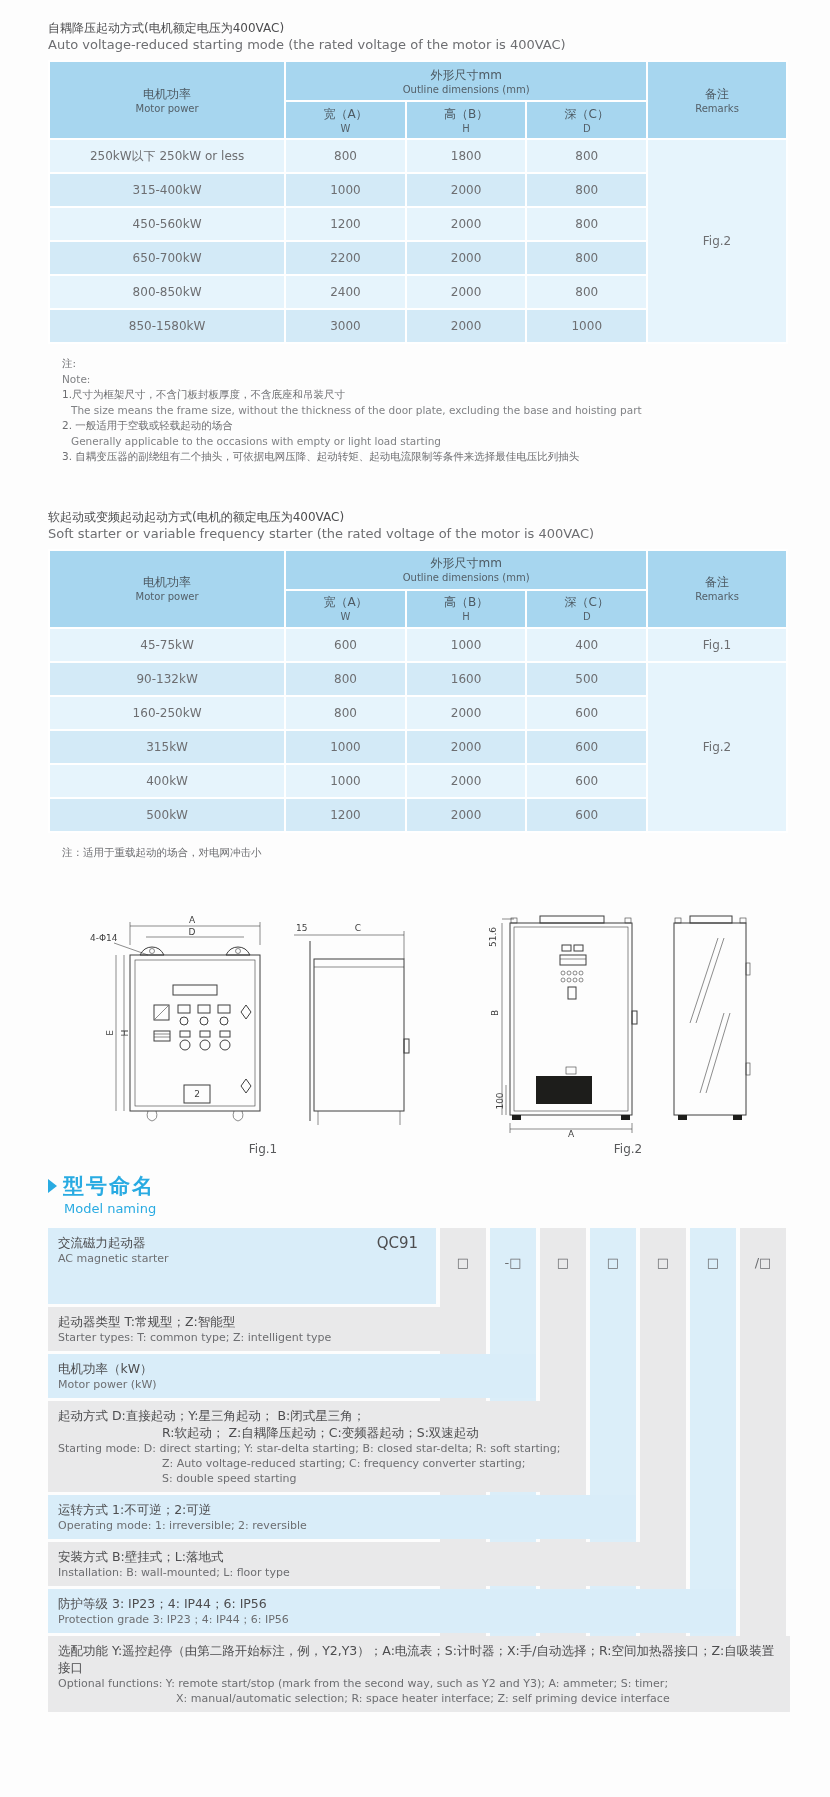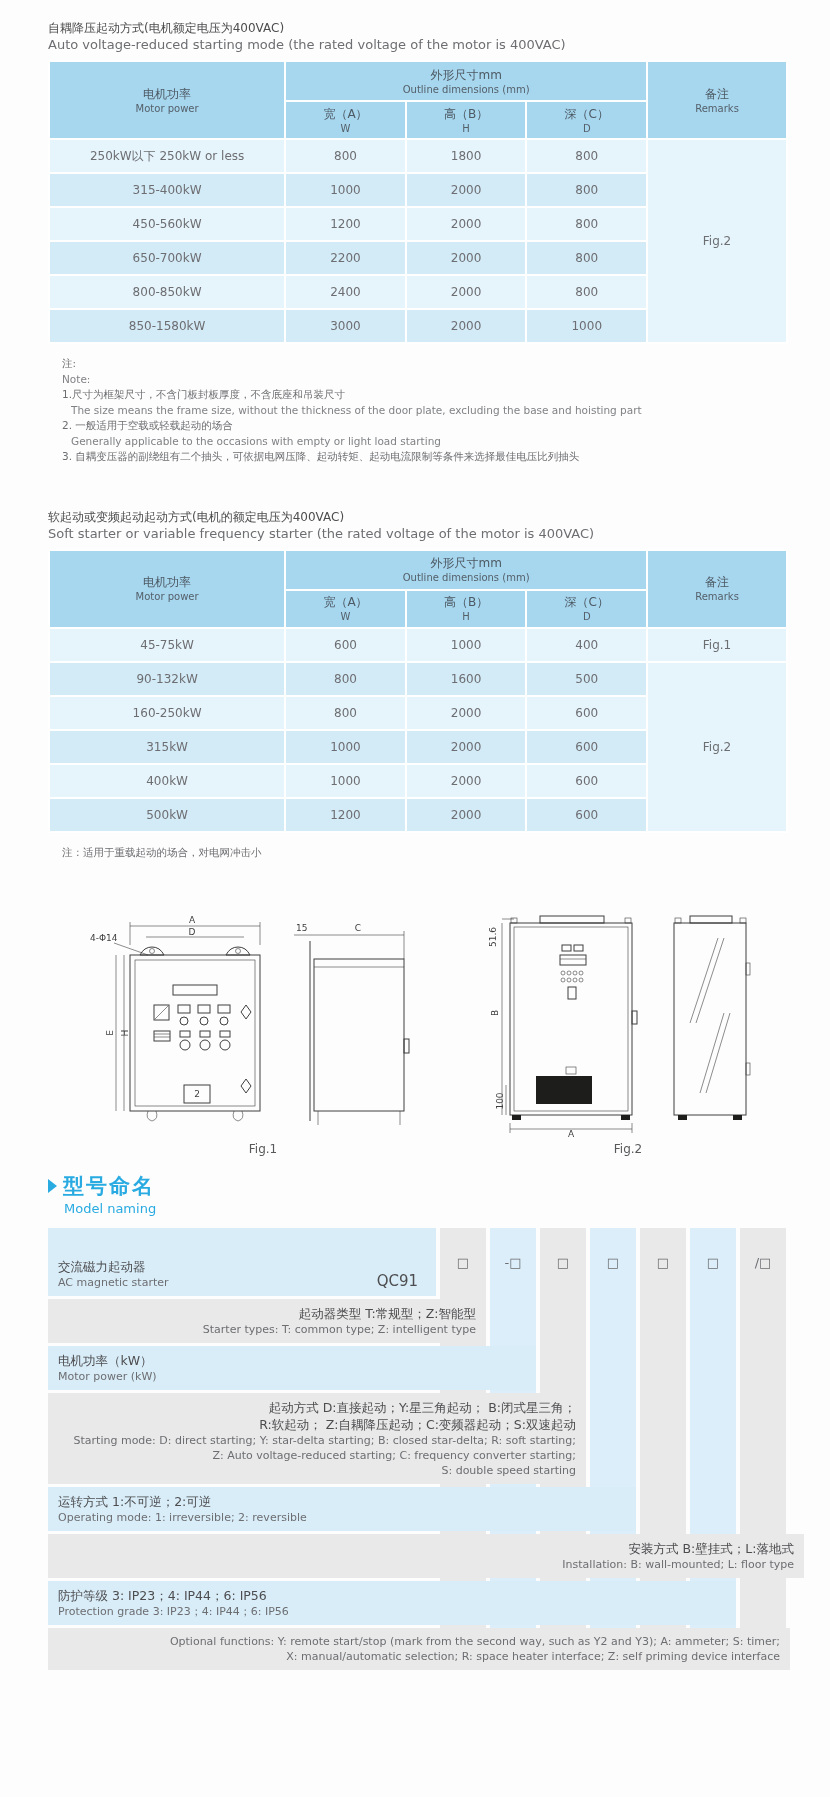--- a/index.html
+++ b/index.html
@@ -48,24 +48,24 @@
   .sec-sub{color:#29abe2;font-size:13px;margin:1px 0 0 16px;}
 
   
   .naming{position:relative;width:742px;margin-top:12px;}
   .stripes{position:absolute;inset:0;}
   .stripe{position:absolute;top:0;bottom:0;width:46px;}
   .s-gray{background:#e9e9ea;} .s-blue{background:#dbeef9;}
   .nrow{position:relative;margin-bottom:3px;padding:6px 10px;box-sizing:border-box;}
   .nrow .zh{font-size:12.5px;color:#4d4d4f;line-height:17px;display:block;}
   .nrow .en{font-size:11px;color:#6d6e71;line-height:15px;display:block;}
-  .nb{background:#d9edf9;} .ng{background:#e9e9ea;text-align:right;}
+  .nb{background:#d9edf9;} .ng{background:#e9e9ea;}
   .w0{width:388px;} .w1{width:438px;} .w2{width:488px;} .w3{width:538px;}
-  .w4{width:588px;} .w5{width:756px;} .w6{width:688px;} .w7{width:742px;}
-  .nrow-first{height:68px;display:flex;align-items:flex-end;justify-content:space-between;}
+  .w4{width:588px;} .w5{width:638px;} .w6{width:688px;} .w7{width:742px;}
+  .nrow-first{height:76px;display:flex;align-items:flex-start;justify-content:space-between;}
   .base-code{font-size:15px;color:#4d4d4f;padding-right:8px;}
   .code-boxes{position:absolute;top:0;left:0;height:70px;width:742px;pointer-events:none;}
   .code-box{position:absolute;top:0;width:46px;height:70px;line-height:70px;text-align:center;font-size:13px;color:#6d6e71;}
   .ind1{padding-left:104px;} .ind2{padding-left:118px;}
 </style>
 </head>
 <body>
 
 <div class="content">
 
@@ -444,18 +444,19 @@
       <span class="zh">安装方式 B:壁挂式；L:落地式</span>
       <span class="en">Installation: B: wall-mounted; L: floor type</span>
     </div>
 
     <div class="nrow nb w6">
       <span class="zh">防护等级 3: IP23；4: IP44；6: IP56</span>
       <span class="en">Protection grade 3: IP23；4: IP44；6: IP56</span>
     </div>
 
     <div class="nrow ng w7">
+      <span class="zh">选配功能 Y:遥控起停（由第二路开始标注，例，Y2,Y3）；A:电流表；S:计时器；X:手/自动选择；R:空间加热器接口；Z:自吸装置接口</span>
       <span class="en">Optional functions: Y: remote start/stop (mark from the second way, such as Y2 and Y3); A: ammeter; S: timer;</span>
       <span class="en ind2">X: manual/automatic selection; R: space heater interface; Z: self priming device interface</span>
     </div>
   </div>
 
 </div>
 
 </body></html>

